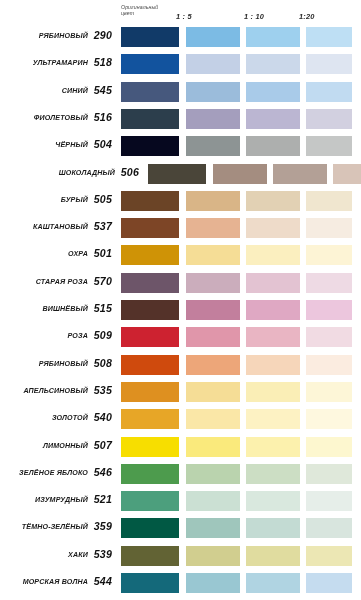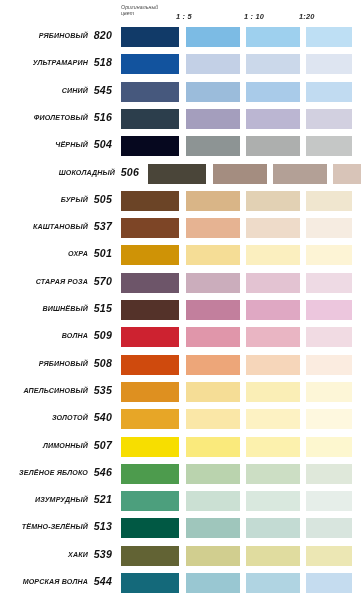--- a/index.html
+++ b/index.html
@@ -107,21 +107,21 @@
     <div class="hdr" style="left:121px;">Оригинальный
 цвет</div>
     <div class="hdr-ratio" style="left:176px;">1 : 5</div>
     <div class="hdr-ratio" style="left:244px;">1 : 10</div>
     <div class="hdr-ratio" style="left:299px;">1:20</div>
   </div>
 
   <div id="rows-container">
       <div class="row" style="top: 26px;">
         <div class="row-name">РЯБИНОВЫЙ</div>
-        <div class="row-code">820</div>
+        <div class="row-code">290</div>
         <div class="swatch c0" style="background: rgb(17, 58, 104);"></div>
         <div class="swatch c1" style="background: rgb(124, 187, 228);"></div>
         <div class="swatch c2" style="background: rgb(158, 208, 238);"></div>
         <div class="swatch c3" style="background: rgb(190, 223, 244);"></div>
       </div>
       <div class="row" style="top: 53.3px;">
         <div class="row-name">УЛЬТРАМАРИН</div>
         <div class="row-code">518</div>
         <div class="swatch c0" style="background: rgb(18, 83, 158);"></div>
         <div class="swatch c1" style="background: rgb(195, 208, 230);"></div>
@@ -194,21 +194,21 @@
       </div>
       <div class="row" style="top: 299px;">
         <div class="row-name">ВИШНЁВЫЙ</div>
         <div class="row-code">515</div>
         <div class="swatch c0" style="background: rgb(84, 50, 41);"></div>
         <div class="swatch c1" style="background: rgb(194, 127, 157);"></div>
         <div class="swatch c2" style="background: rgb(223, 168, 195);"></div>
         <div class="swatch c3" style="background: rgb(236, 198, 221);"></div>
       </div>
       <div class="row" style="top: 326.3px;">
-        <div class="row-name">ВОЛНА</div>
+        <div class="row-name">РОЗА</div>
         <div class="row-code">509</div>
         <div class="swatch c0" style="background: rgb(205, 34, 48);"></div>
         <div class="swatch c1" style="background: rgb(224, 150, 170);"></div>
         <div class="swatch c2" style="background: rgb(233, 181, 195);"></div>
         <div class="swatch c3" style="background: rgb(241, 219, 227);"></div>
       </div>
       <div class="row" style="top: 353.6px;">
         <div class="row-name">РЯБИНОВЫЙ</div>
         <div class="row-code">508</div>
         <div class="swatch c0" style="background: rgb(207, 74, 13);"></div>
@@ -251,21 +251,21 @@
       <div class="row" style="top: 490.1px; padding-left: 33px;">
         <div class="row-name">ИЗУМРУДНЫЙ</div>
         <div class="row-code">521</div>
         <div class="swatch c0" style="background: rgb(76, 159, 125);"></div>
         <div class="swatch c1" style="background: rgb(203, 224, 211);"></div>
         <div class="swatch c2" style="background: rgb(217, 232, 222);"></div>
         <div class="swatch c3" style="background: rgb(230, 238, 233);"></div>
       </div>
       <div class="row" style="top: 517.4px;">
         <div class="row-name">ТЁМНО-ЗЕЛЁНЫЙ</div>
-        <div class="row-code">513</div>
+        <div class="row-code">359</div>
         <div class="swatch c0" style="background: rgb(1, 89, 68);"></div>
         <div class="swatch c1" style="background: rgb(159, 198, 188);"></div>
         <div class="swatch c2" style="background: rgb(195, 219, 211);"></div>
         <div class="swatch c3" style="background: rgb(216, 229, 222);"></div>
       </div>
       <div class="row" style="top: 544.7px;">
         <div class="row-name">ХАКИ</div>
         <div class="row-code">539</div>
         <div class="swatch c0" style="background: rgb(98, 99, 52);"></div>
         <div class="swatch c1" style="background: rgb(209, 206, 143);"></div>

